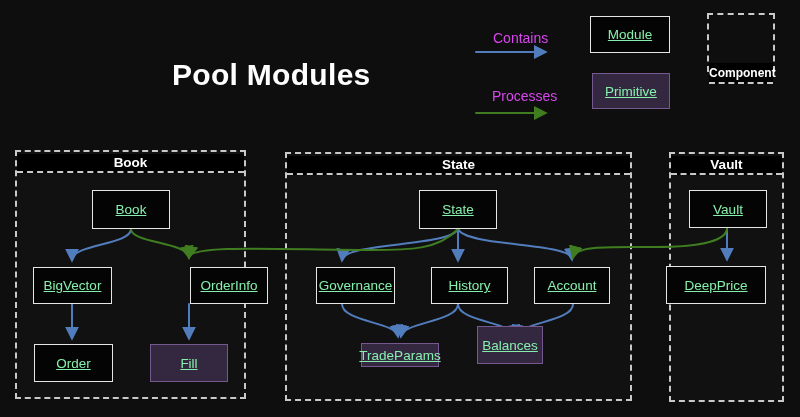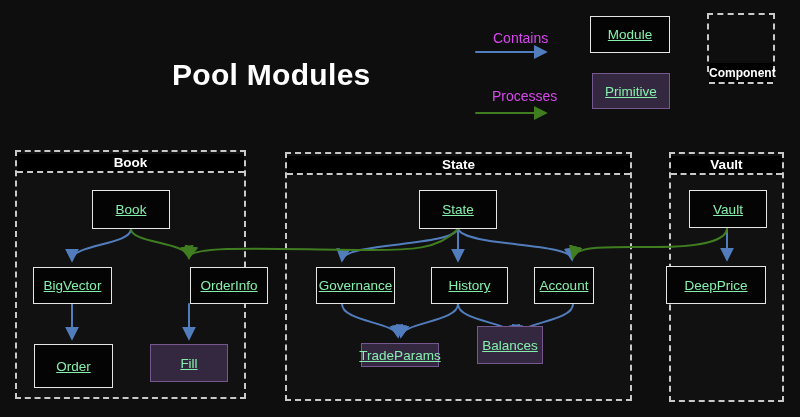--- a/index.html
+++ b/index.html
@@ -92,26 +92,26 @@
       <path d="M476,113 L545,113" marker-end="url(#arrow-green)"></path>
       <path d="M131,229 C131,243 186,242 189,257" marker-end="url(#arrow-green)"></path>
       <path d="M458,229 C438,250 410,250 370,250 C290,250 192,244 189,257" marker-end="url(#arrow-green)"></path>
       <path d="M727,228 C727,243 690,247 655,247 C615,247 576,245 573,257" marker-end="url(#arrow-green)"></path>
     </g>
   </svg>
 
   <div class="node" style="left:92px;top:190px;width:78px;height:39px;">Book</div>
   <div class="node" style="left:33px;top:267px;width:79px;height:37px;">BigVector</div>
   <div class="node" style="left:150px;top:267px;width:78px;height:37px;margin-left:40px;">OrderInfo</div>
-  <div class="node" style="left:34px;top:344px;width:79px;height:44px;">Order</div>
+  <div class="node" style="left:34px;top:344px;width:79px;height:38px;">Order</div>
   <div class="node primitive" style="left:150px;top:344px;width:78px;height:38px;">Fill</div>
 
   <div class="node" style="left:419px;top:190px;width:78px;height:39px;">State</div>
   <div class="node" style="left:316px;top:267px;width:79px;height:37px;">Governance</div>
   <div class="node" style="left:420px;top:267px;width:77px;height:37px;margin-left:11px;">History</div>
-  <div class="node" style="left:534px;top:267px;width:60px;height:37px;">Account</div>
+  <div class="node" style="left:534px;top:267px;width:76px;height:37px;">Account</div>
   <div class="node primitive" style="left:361px;top:343px;width:78px;height:24px;">TradeParams</div>
   <div class="node primitive" style="left:477px;top:326px;width:66px;height:38px;">Balances</div>
 
   <div class="node" style="left:689px;top:190px;width:78px;height:38px;">Vault</div>
   <div class="node" style="left:666px;top:266px;width:100px;height:38px;">DeepPrice</div>
 
 </div>
 
 </body></html>

